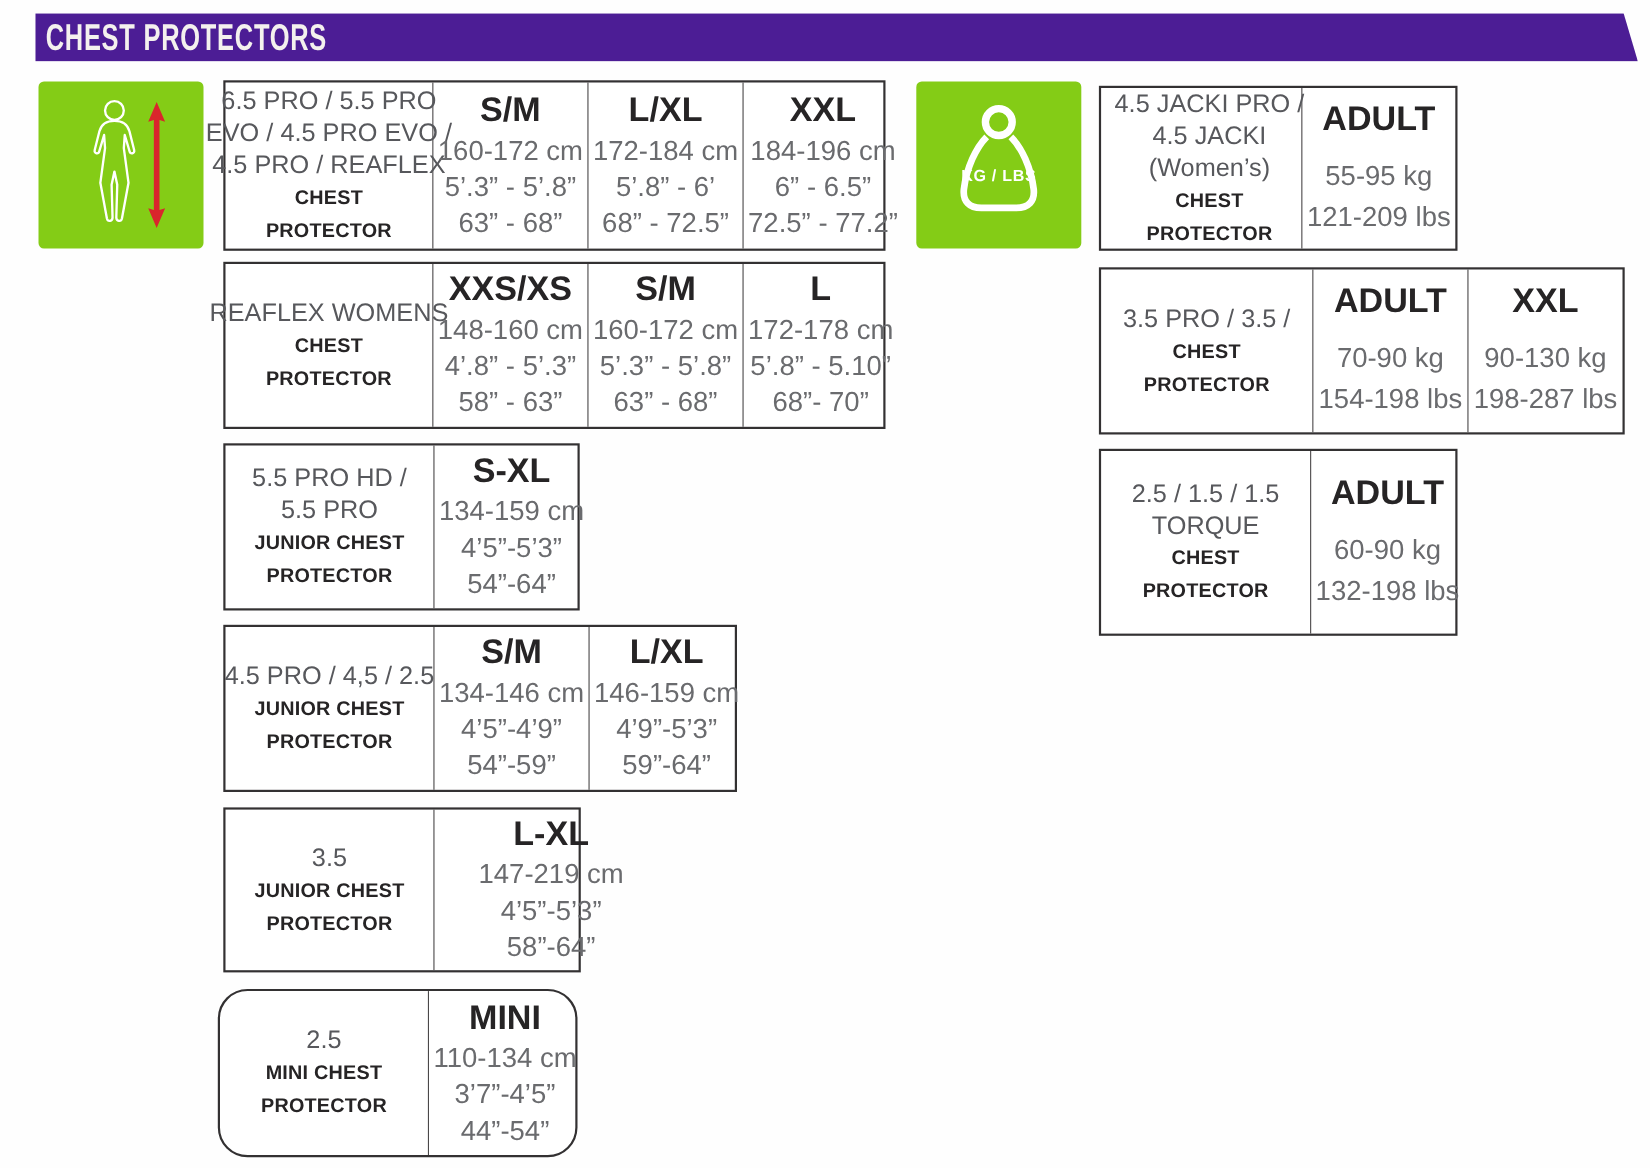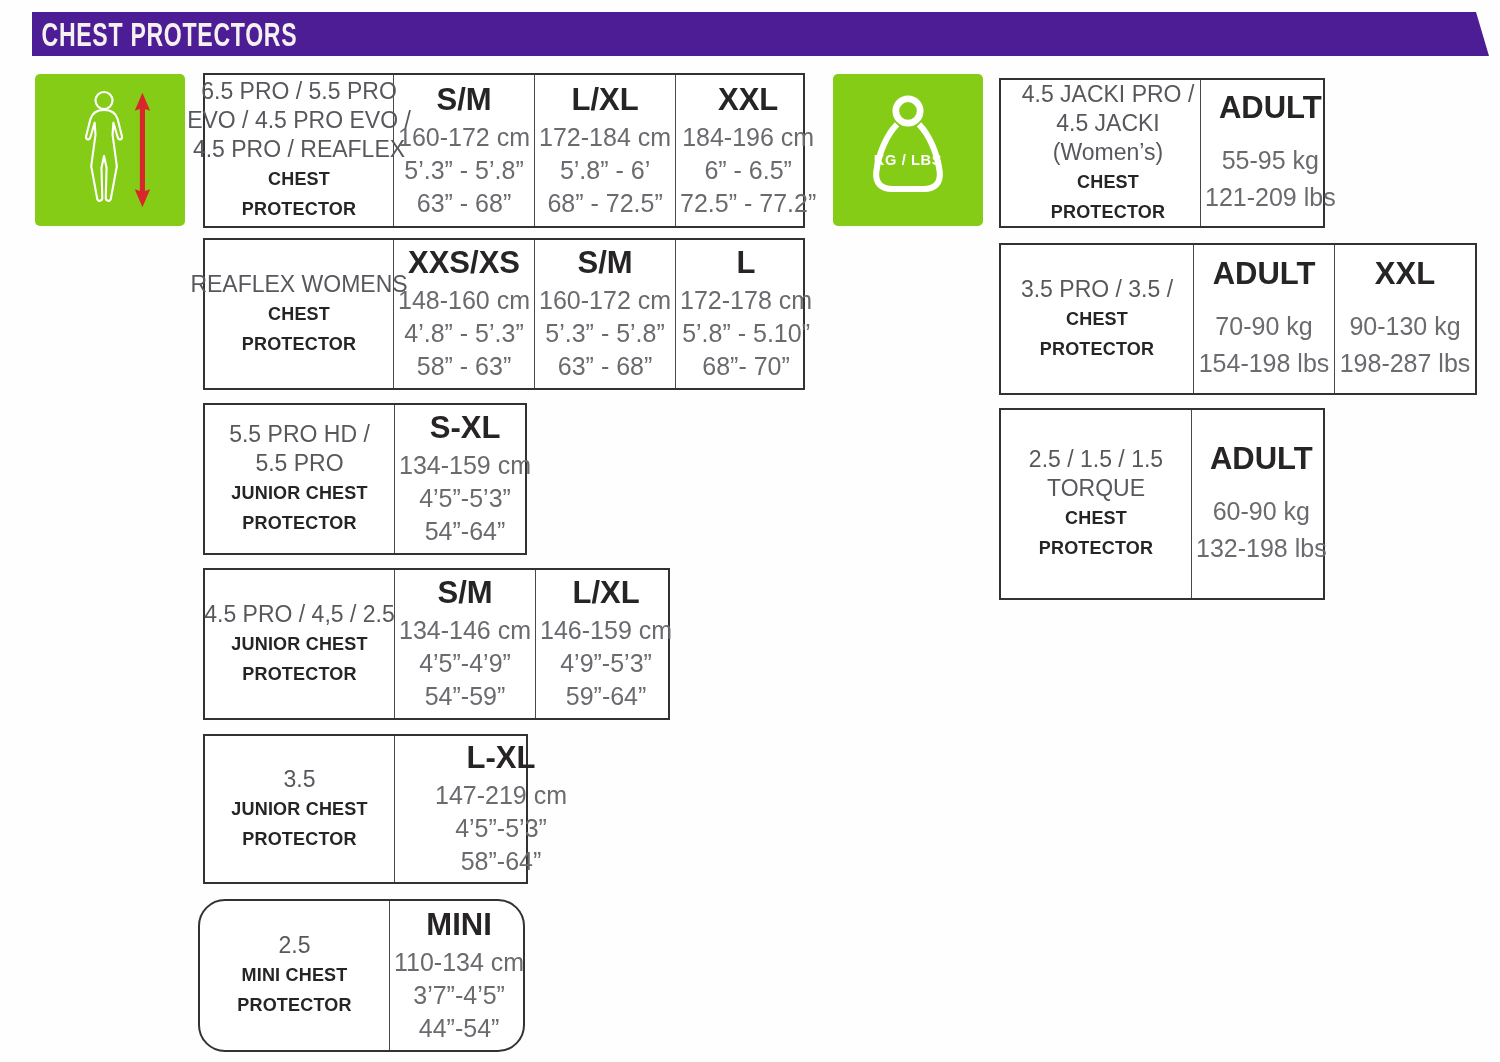--- a/index.html
+++ b/index.html
@@ -178,21 +178,21 @@
           <div class="lab-line bold">PROTECTOR</div>
         </div>
         <div class="tbl-col">
           <div class="col-head">MINI</div>
           <div class="col-val">110-134 cm</div>
           <div class="col-val">3’7”-4’5”</div>
           <div class="col-val">44”-54”</div>
         </div>
       </div>
       <div class="tbl" style="left: 999px; top: 78px; width: 326px; height: 150px;">
-        <div class="tbl-label" style="width: 200px; padding-left: 21px;">
+        <div class="tbl-label" style="width: 183px; padding-left: 21px;">
           <div class="lab-line">4.5 JACKI PRO /</div>
           <div class="lab-line">4.5 JACKI</div>
           <div class="lab-line">(Women’s)</div>
           <div class="lab-line bold">CHEST</div>
           <div class="lab-line bold">PROTECTOR</div>
         </div>
         <div class="tbl-col">
           <div class="col-head wt">ADULT</div>
           <div class="col-val wt">55-95 kg</div>
           <div class="col-val wt">121-209 lbs</div>
@@ -208,21 +208,21 @@
           <div class="col-head wt">ADULT</div>
           <div class="col-val wt">70-90 kg</div>
           <div class="col-val wt">154-198 lbs</div>
         </div>
         <div class="tbl-col">
           <div class="col-head wt">XXL</div>
           <div class="col-val wt">90-130 kg</div>
           <div class="col-val wt">198-287 lbs</div>
         </div>
       </div>
-      <div class="tbl" style="left: 999px; top: 408px; width: 326px; height: 192px;">
+      <div class="tbl" style="left: 999px; top: 408px; width: 326px; height: 170px;">
         <div class="tbl-label" style="width: 191px;">
           <div class="lab-line">2.5 / 1.5 / 1.5</div>
           <div class="lab-line">TORQUE</div>
           <div class="lab-line bold">CHEST</div>
           <div class="lab-line bold">PROTECTOR</div>
         </div>
         <div class="tbl-col">
           <div class="col-head wt">ADULT</div>
           <div class="col-val wt">60-90 kg</div>
           <div class="col-val wt">132-198 lbs</div>

